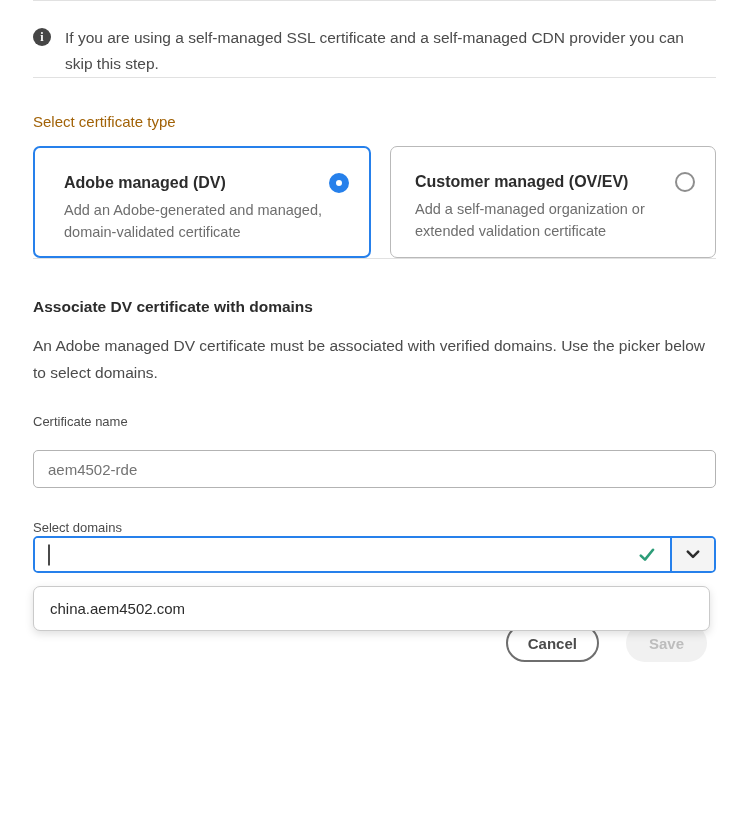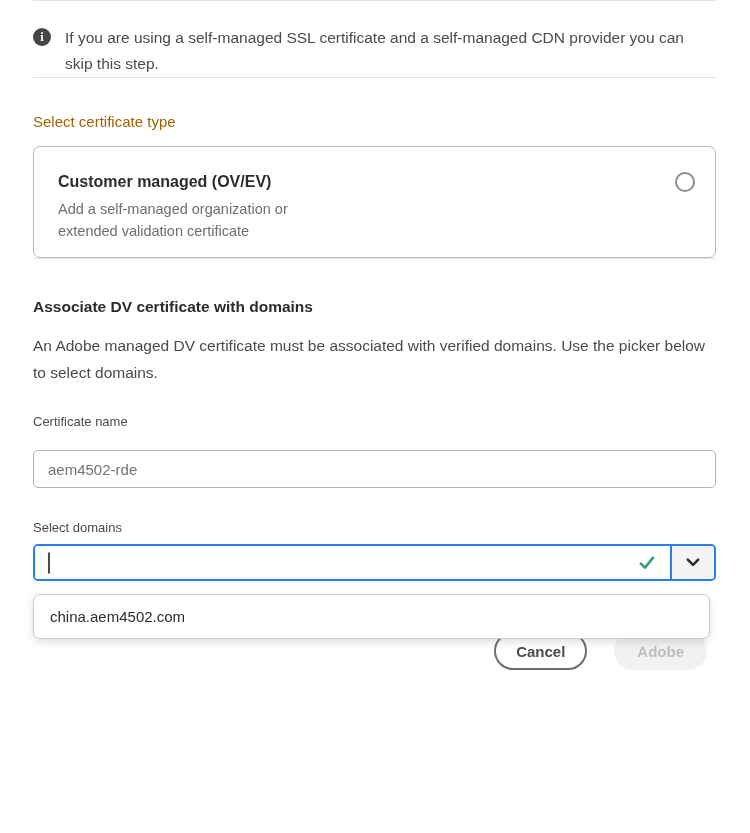--- a/index.html
+++ b/index.html
@@ -49,21 +49,21 @@
   .field-label { display: block; font-size: 13px; color: #4b4b4b; line-height: 16px; }
   .lbl-cert { margin-top: 28px; }
   .lbl-domains { margin-top: 32px; }
 
   .text-input {
     margin-top: 20px; width: 100%; height: 38px; border: 1px solid #b3b3b3;
     border-radius: 5px; font-size: 15px; color: #737373; padding: 0 14px;
     font-family: inherit; background: #fff; outline: none;
   }
 
-  .combobox-wrap { position: relative; margin-top: 8px; }
+  .combobox-wrap { position: relative; margin-top: 0; }
   .combobox {
     display: flex; height: 37px; border: 2px solid #2680eb; border-radius: 5px;
     overflow: hidden; background: #fff;
   }
   .combo-input { flex: 1; position: relative; background: #fff; }
   .combo-field {
     width: 100%; height: 100%; border: none; outline: none; background: transparent;
     font-size: 15px; font-family: inherit; color: #2c2c2c; padding: 0 40px 0 13px;
   }
   .text-caret {
@@ -103,20 +103,27 @@
   <div class="info-row">
     <span class="info-icon">i</span>
     <p class="info-text">If you are using a self-managed SSL certificate and a self-managed CDN provider you can skip this step.</p>
   </div>
 
   <hr class="divider hr2">
 
   <div class="section-label">Select certificate type</div>
 
   <div class="cards">
+    <div class="card selected">
+      <div class="card-head">
+        <div class="card-title">Adobe managed (DV)</div>
+        <span class="radio checked"></span>
+      </div>
+      <p class="card-desc">Add an Adobe-generated and managed, domain-validated certificate</p>
+    </div>
     <div class="card unselected">
       <div class="card-head">
         <div class="card-title">Customer managed (OV/EV)</div>
         <span class="radio unchecked"></span>
       </div>
       <p class="card-desc">Add a self-managed organization or extended validation certificate</p>
     </div>
   </div>
 
   <hr class="divider hr3">
@@ -149,16 +156,16 @@
       </button>
     </div>
 
     <div class="popover">
       <div class="popover-item">china.aem4502.com</div>
     </div>
   </div>
 
   <div class="footer">
     <button class="btn btn-secondary">Cancel</button>
-    <button class="btn btn-disabled" disabled="">Adobe</button>
+    <button class="btn btn-disabled" disabled="">Save</button>
   </div>
 
 </div>
 
 </body></html>

